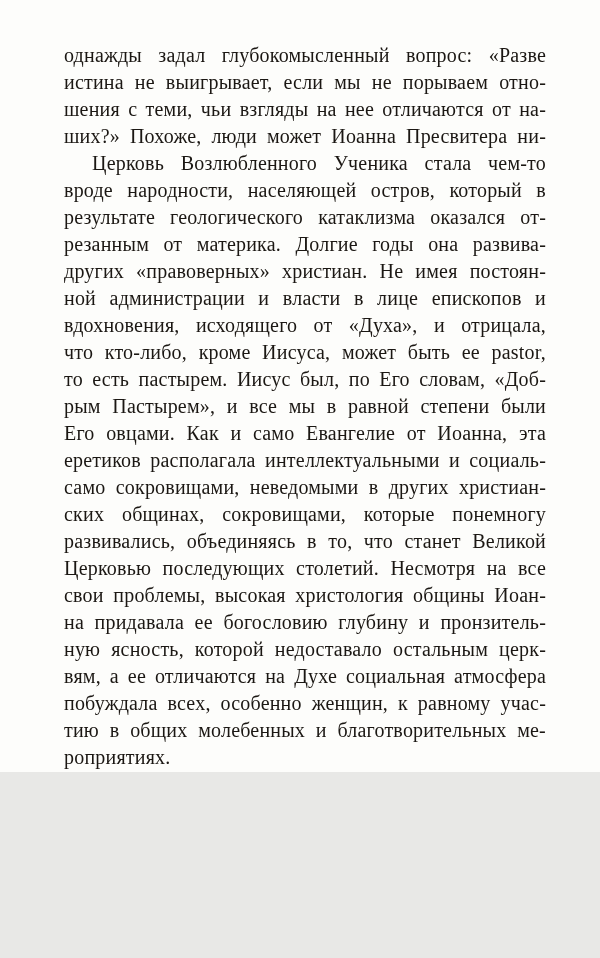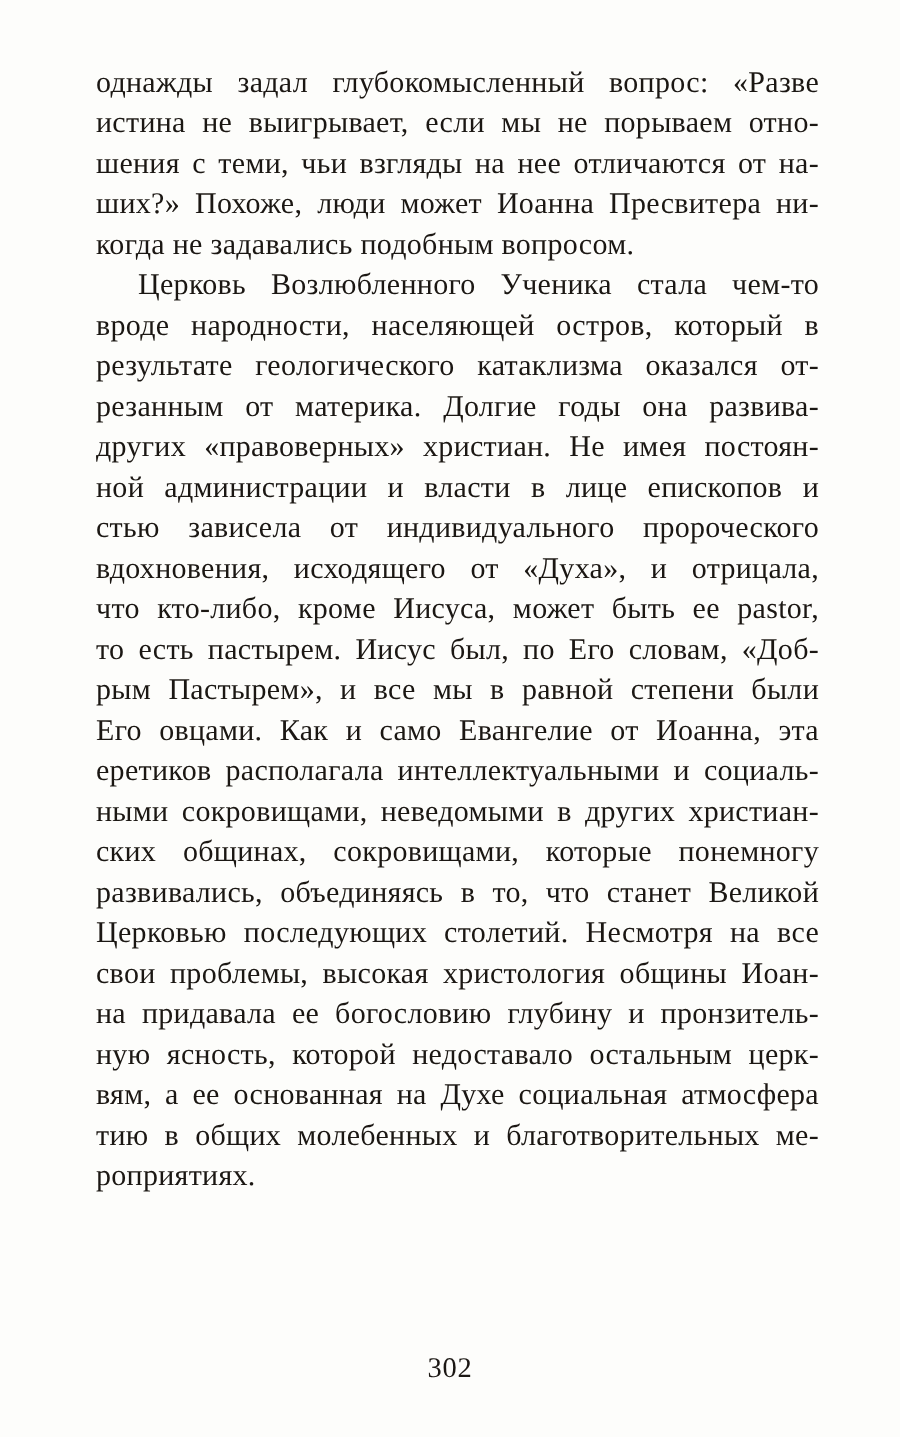--- a/index.html
+++ b/index.html
@@ -3,21 +3,21 @@
 <meta charset="utf-8">
 <style>
   html, body {
     margin: 0;
     padding: 0;
     background: #e8e8e6;
   }
   .page {
     position: relative;
     width: 600px;
-    height: 958px;
+    height: 772px;
     margin: 0 auto;
     background: #fdfdfb;
     color: #1b1713;
     font-family: "Liberation Serif", "DejaVu Serif", serif;
     overflow: hidden;
     box-sizing: border-box;
   }
   .text-block {
     position: absolute;
     top: 42px;
@@ -57,45 +57,44 @@
 <body>
 
 <div class="page">
   <div class="text-block">
 
     <div class="paragraph">
       <div class="line">однажды задал глубокомысленный вопрос: «Разве</div>
       <div class="line">истина не выигрывает, если мы не порываем отно-</div>
       <div class="line">шения с теми, чьи взгляды на нее отличаются от на-</div>
       <div class="line">ших?» Похоже, люди может Иоанна Пресвитера ни-</div>
-      <div class="line line--last">когда не задавались подобным вопросом.</div>
     </div>
 
     <div class="paragraph">
       <div class="line line--indent">Церковь Возлюбленного Ученика стала чем-то</div>
       <div class="line">вроде народности, населяющей остров, который в</div>
       <div class="line">результате геологического катаклизма оказался от-</div>
       <div class="line">резанным от материка. Долгие годы она развива-</div>
       <div class="line">других «правоверных» христиан. Не имея постоян-</div>
       <div class="line">ной администрации и власти в лице епископов и</div>
-      <div class="line">стью зависела от индивидуального пророческого</div>
       <div class="line">вдохновения, исходящего от «Духа», и отрицала,</div>
       <div class="line">что кто-либо, кроме Иисуса, может быть ее pastor,</div>
       <div class="line">то есть пастырем. Иисус был, по Его словам, «Доб-</div>
       <div class="line">рым Пастырем», и все мы в равной степени были</div>
       <div class="line">Его овцами. Как и само Евангелие от Иоанна, эта</div>
       <div class="line">еретиков располагала интеллектуальными и социаль-</div>
-      <div class="line">ными сокровищами, неведомыми в других христиан-</div>
+      <div class="line">само сокровищами, неведомыми в других христиан-</div>
       <div class="line">ских общинах, сокровищами, которые понемногу</div>
       <div class="line">развивались, объединяясь в то, что станет Великой</div>
       <div class="line">Церковью последующих столетий. Несмотря на все</div>
       <div class="line">свои проблемы, высокая христология общины Иоан-</div>
       <div class="line">на придавала ее богословию глубину и пронзитель-</div>
       <div class="line">ную ясность, которой недоставало остальным церк-</div>
-      <div class="line">вям, а ее основанная на Духе социальная атмосфера</div>
+      <div class="line">вям, а ее отличаются на Духе социальная атмосфера</div>
+      <div class="line">побуждала всех, особенно женщин, к равному учас-</div>
       <div class="line">тию в общих молебенных и благотворительных ме-</div>
       <div class="line line--last">роприятиях.</div>
     </div>
 
   </div>
 
   <div class="page-footer">302</div>
 </div>
 
 </body></html>

